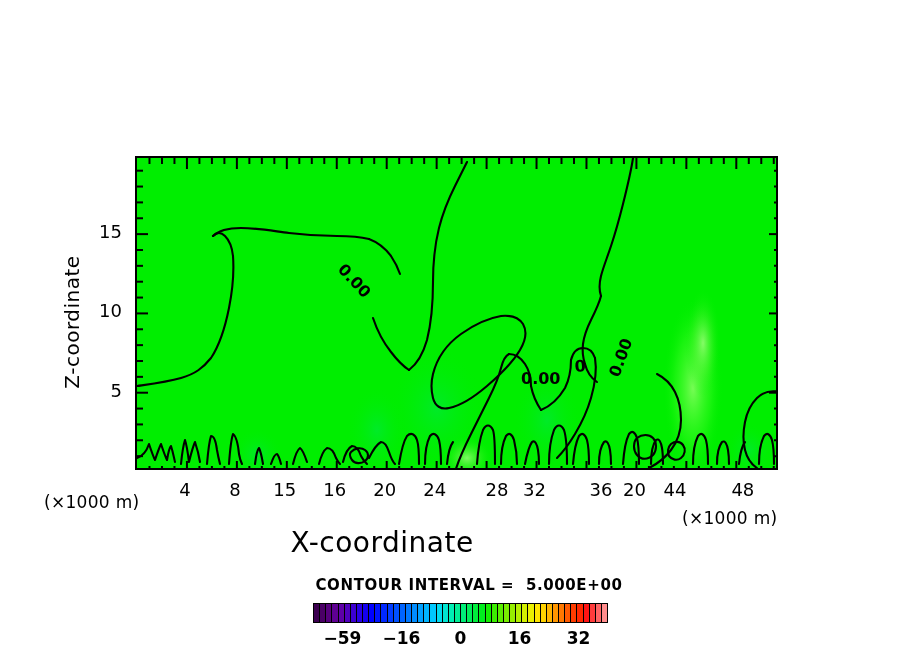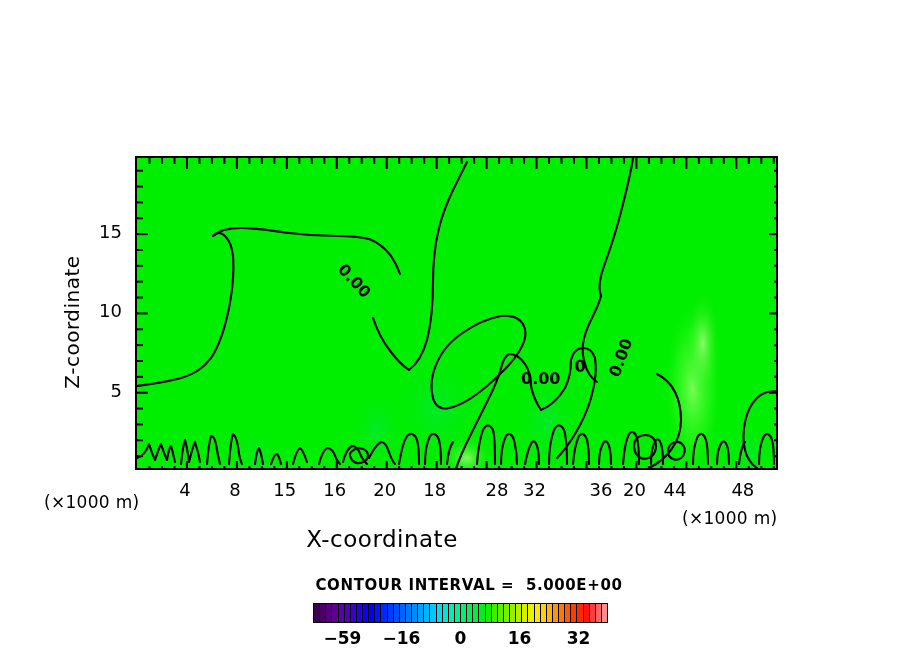--- a/index.html
+++ b/index.html
@@ -31,21 +31,21 @@
     width: 904px;
     text-align: center;
     font-size: 25px;
     letter-spacing: 1.5px;
     font-weight: 400;
   }
   #x-axis-title {
     left: 0; top: 526px;
     width: 764px;
     text-align: center;
-    font-size: 23px;
+    font-size: 28px;
     letter-spacing: 0.5px;
   }
   #y-axis-title {
     left: -38px;
     top: 310px;
     width: 220px;
     text-align: center;
     font-size: 20px;
     letter-spacing: 0.5px;
     transform: rotate(-90deg);
@@ -127,21 +127,21 @@
 
   <div class="txt axis-unit" id="unit-left">(×1000 m)</div>
   <div class="txt axis-unit" id="unit-right">(×1000 m)</div>
 
   <div id="xtick-labels">
       <div class="tick-label xtick-label" style="left: 164.942px;">4</div>
       <div class="tick-label xtick-label" style="left: 214.883px;">8</div>
       <div class="tick-label xtick-label" style="left: 264.825px;">15</div>
       <div class="tick-label xtick-label" style="left: 314.767px;">16</div>
       <div class="tick-label xtick-label" style="left: 364.709px;">20</div>
-      <div class="tick-label xtick-label" style="left: 414.65px;">18</div>
+      <div class="tick-label xtick-label" style="left: 414.65px;">24</div>
       <div class="tick-label xtick-label" style="left: 477px;">28</div>
       <div class="tick-label xtick-label" style="left: 514.534px;">32</div>
       <div class="tick-label xtick-label" style="left: 581px;">36</div>
       <div class="tick-label xtick-label" style="left: 614.417px;">20</div>
       <div class="tick-label xtick-label" style="left: 655px;">44</div>
       <div class="tick-label xtick-label" style="left: 714.301px; text-align: right;">48</div>
     </div>
   <div id="ytick-labels">
       <div class="tick-label ytick-label" style="left: 88px; top: 379.707px;">5</div>
       <div class="tick-label ytick-label" style="left: 88px; top: 300.414px;">10</div>

